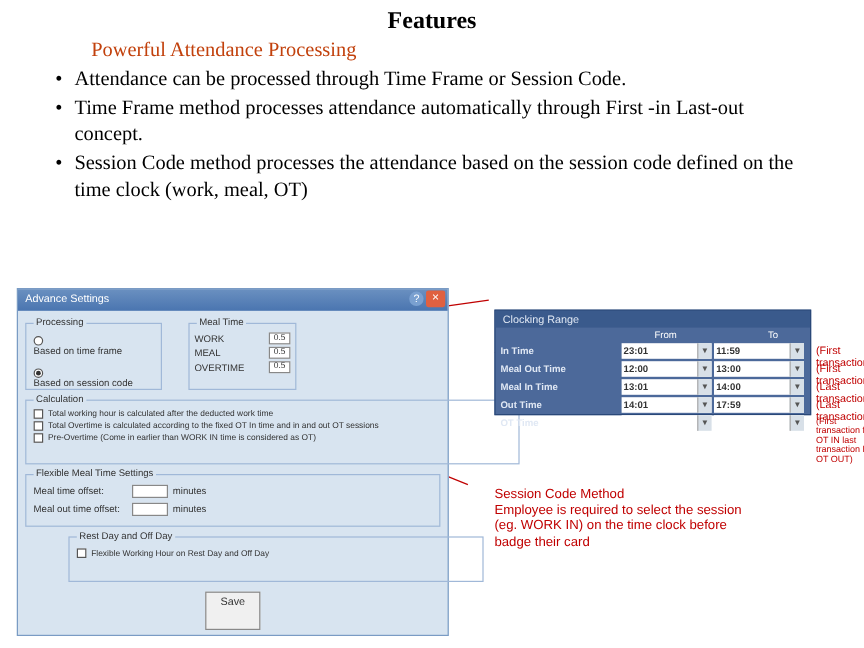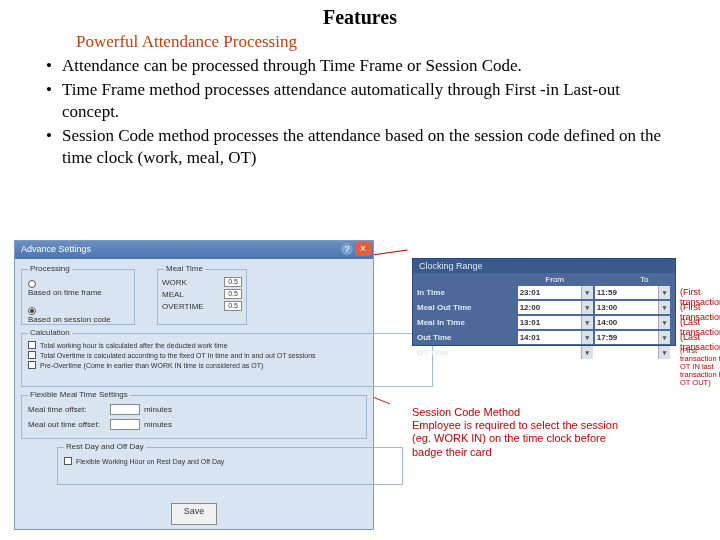--- a/index.html
+++ b/index.html
@@ -24,21 +24,21 @@
   .g-rest { top: 206px; left: 6px; width: 346px; height: 38px; margin-left: 36px; }
   .radio-row { display: flex; padding: 2px 6px; font-size: 8px; flex-direction: column; }
   .radio { width: 8px; height: 8px; border: 1px solid #555; border-radius: 50%; margin-right: 4px; background: #fff; display: inline-block; }
   .radio.sel::after { content: ""; display: block; width: 4px; height: 4px; background: #333; border-radius: 50%; margin: 1px; }
   .meal-row { display: flex; align-items: center; padding: 1px 4px; font-size: 8px; }
   .tiny-input { width: 18px; height: 10px; background: #fff; border: 1px solid #888; margin-left: 4px; font-size: 7px; text-align: center; line-height: 8px; }
   .chk-row { display: flex; align-items: center; padding: 1px 6px; font-size: 7px; }
   .chk { width: 8px; height: 8px; border: 1px solid #555; background: #fff; margin-right: 4px; }
   .flex-row { display: flex; align-items: center; padding: 2px 6px; font-size: 8px; }
   .flex-input { width: 30px; height: 11px; background: #fff; border: 1px solid #888; margin: 0 4px; }
-  .save-btn { position: absolute; bottom: 4px; left: 50%; transform: translateX(-50%); width: 46px; height: 22px; background: #f0f0f0; border: 1px solid #888; font-size: 9px; text-align: center; line-height: 14px; }
+  .save-btn { position: absolute; bottom: 4px; left: 50%; transform: translateX(-50%); width: 46px; height: 32px; background: #f0f0f0; border: 1px solid #888; font-size: 9px; text-align: center; line-height: 14px; }
   .panel { position: absolute; top: 18px; left: 398px; width: 264px; height: 88px; background: #4c699a; border: 1px solid #2a4878; font-size: 9px; color: #e0e8f4; }
   .panel-title { background: #3a5a8c; padding: 2px 6px; font-size: 9px; }
   .panel-head { display: flex; padding: 2px 4px 1px; gap: 36px; }
   .panel-head span:first-child { flex: 1.4; }
   .panel-head span { flex: 1; text-align: center; color: #fff; font-size: 8px; }
   .panel-row { display: flex; align-items: center; padding: 1px 4px; font-weight: bold; }
   .panel-row .lbl { flex: 1.4; font-size: 8px; }
   .panel-row .cell { flex: 1; background: #fff; color: #333; height: 13px; margin: 0 1px; font-size: 8px; text-align: left; padding: 0 2px; line-height: 13px; position: relative; }
   .cell::after { content: "▾"; position: absolute; right: 0; top: 0; width: 11px; height: 13px; background: #d8e0e8; color: #555; text-align: center; font-size: 7px; border-left: 1px solid #aaa; }
   .annot { position: absolute; font-size: 9px; color: #c00000; font-family: Arial, sans-serif; }

